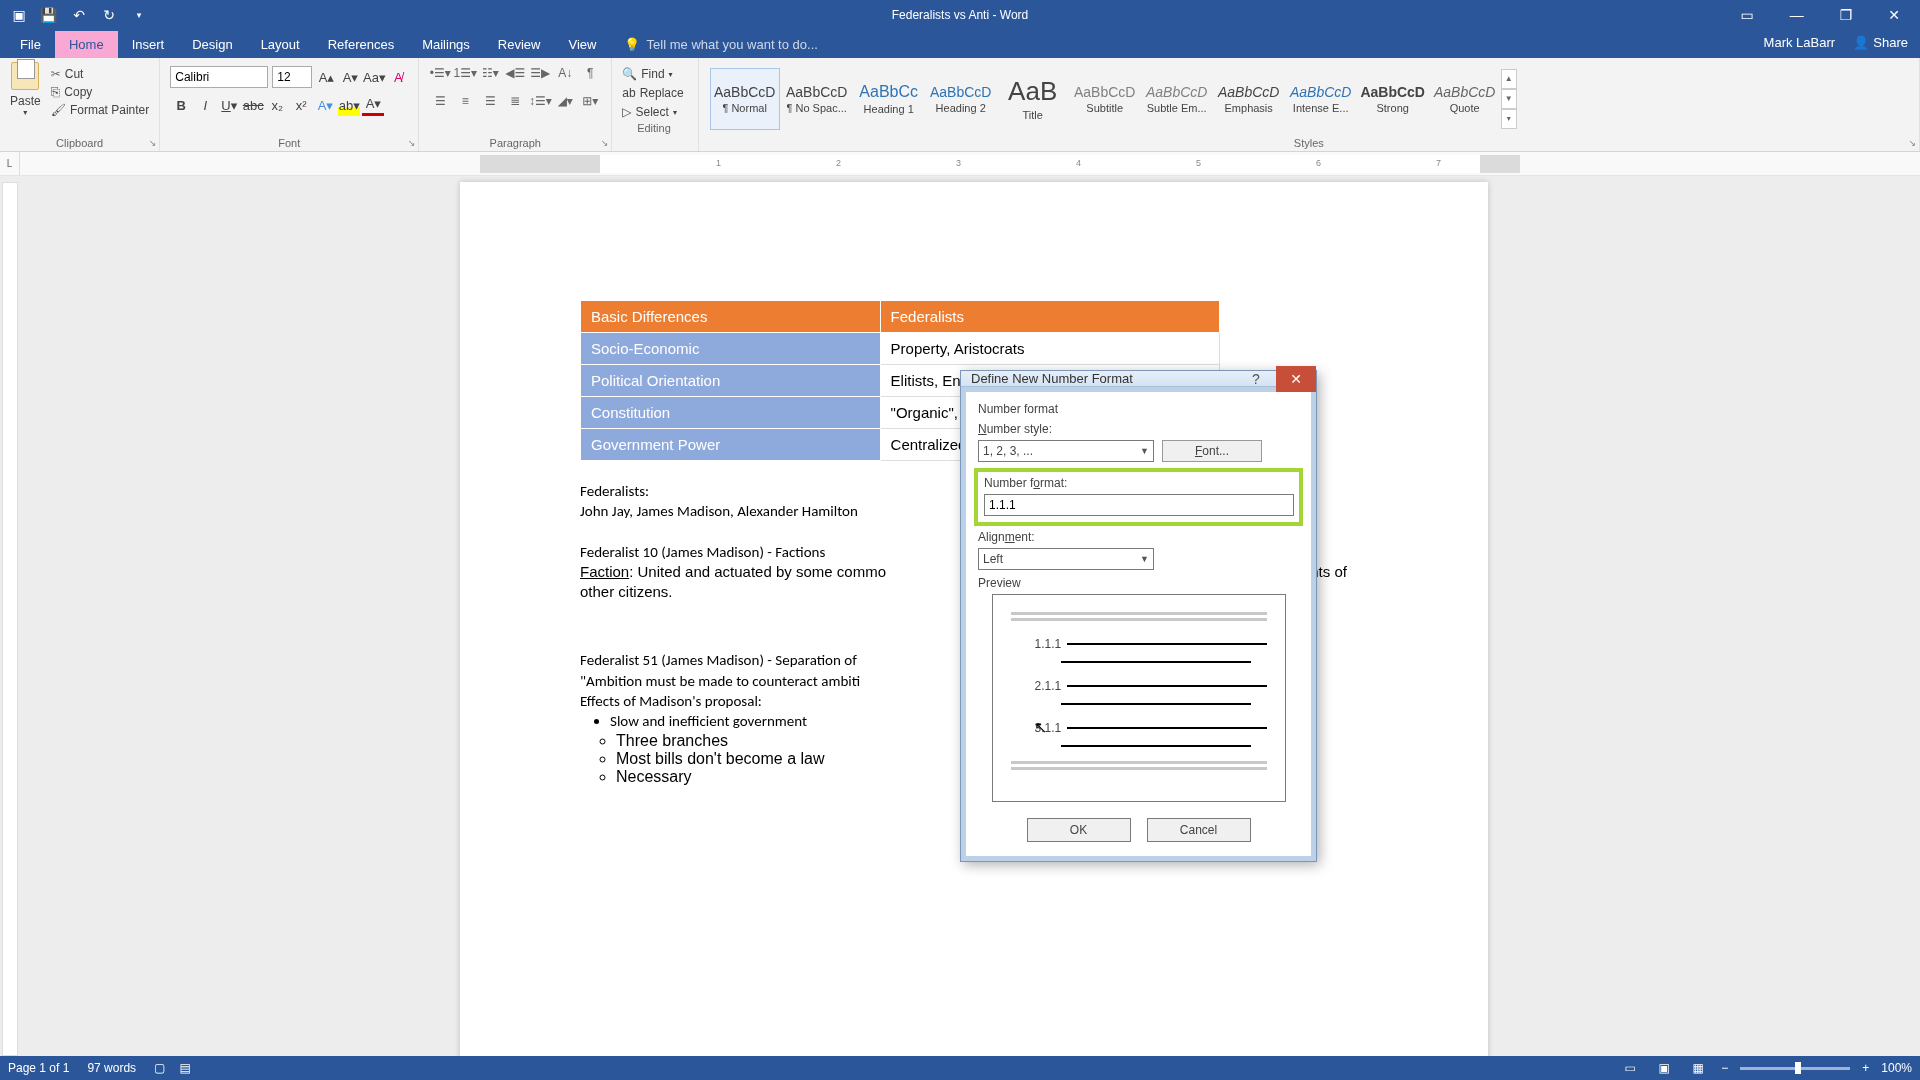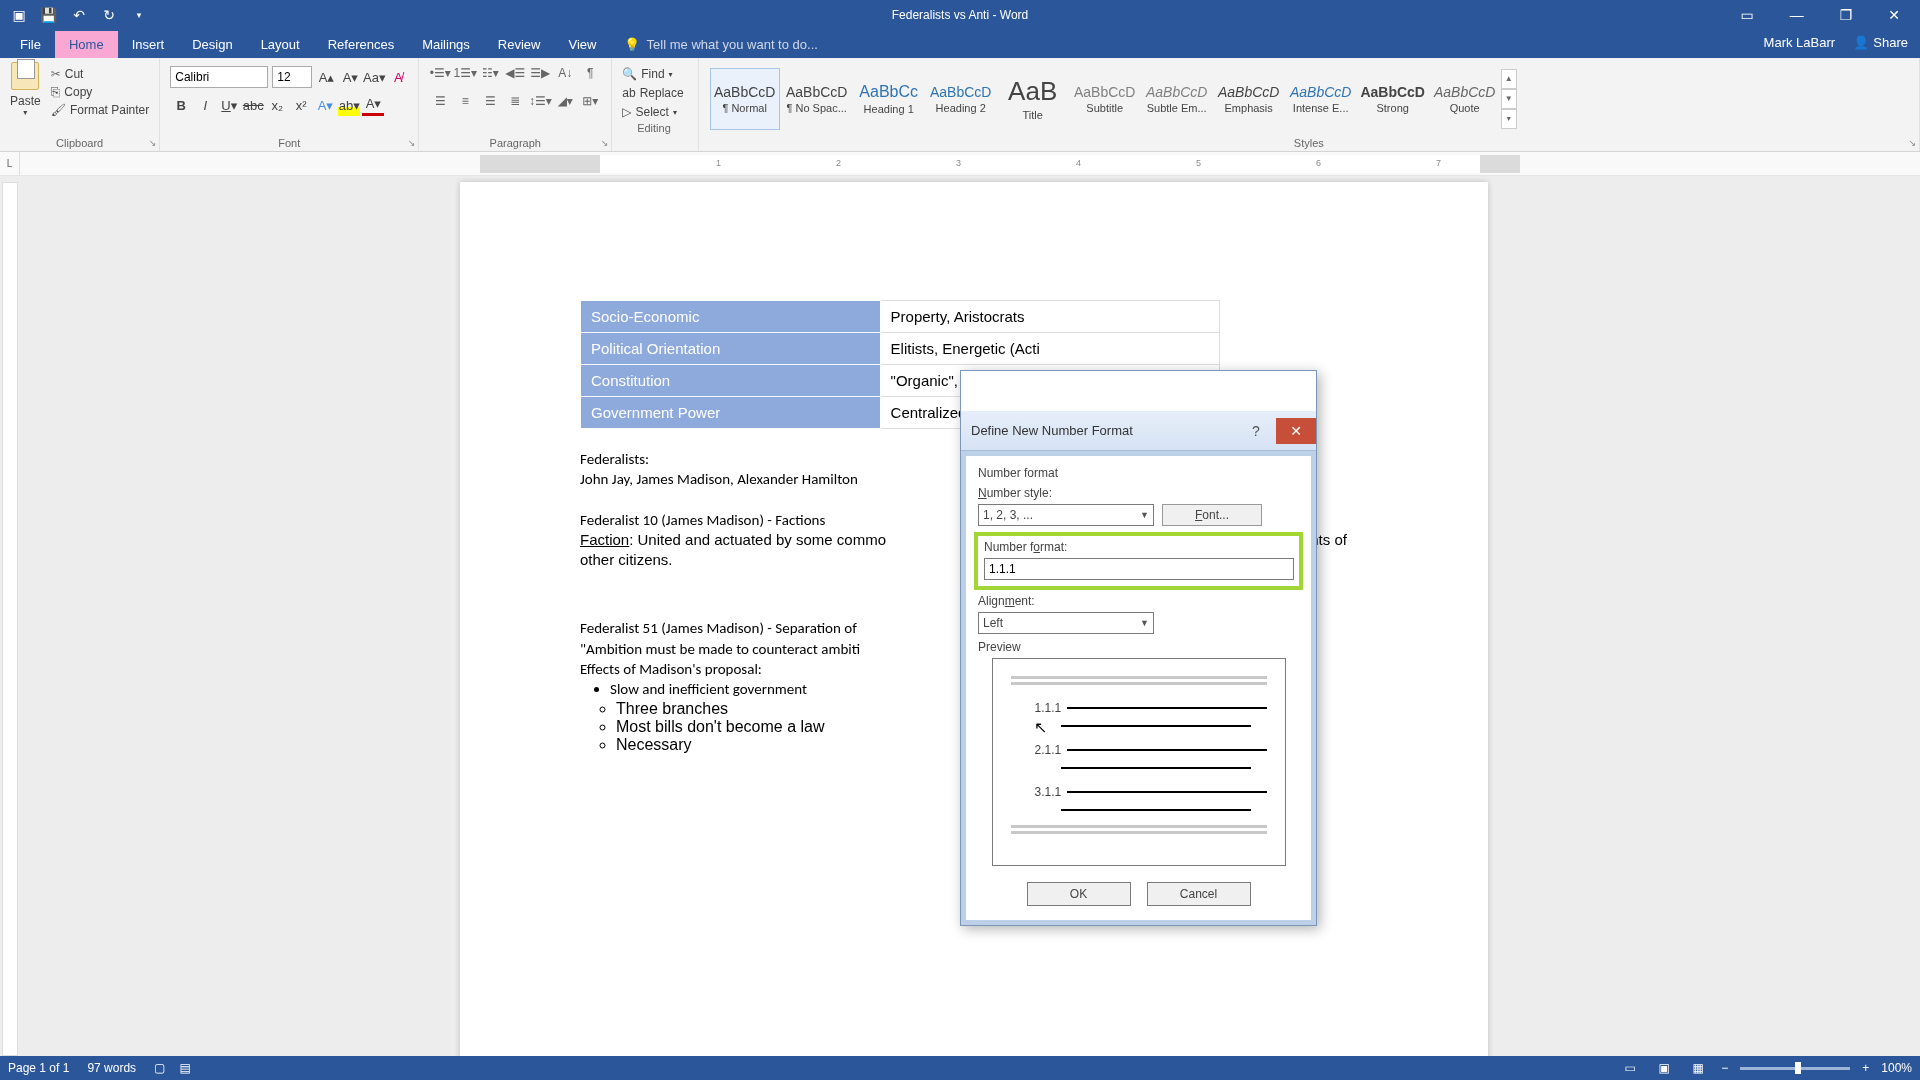--- a/index.html
+++ b/index.html
@@ -92,21 +92,21 @@
 
 .status-bar { position: absolute; bottom: 0; left: 0; right: 0; height: 24px; background: #2b579a; color: #fff; display: flex; align-items: center; font-size: 12px; padding: 0 8px; }
 .status-bar .right { margin-left: auto; display: flex; align-items: center; gap: 12px; }
 .zoom-slider { width: 110px; height: 3px; background: #9db4d6; position: relative; }
 .zoom-slider::after { content: ''; position: absolute; width: 6px; height: 12px; background: #fff; top: -5px; left: 50%; }
 .view-btn { width: 22px; height: 18px; display:flex; align-items:center; justify-content:center; font-size:12px;}
 
 
 .dialog { position: absolute; left: 960px; top: 370px; width: 357px; background: #fff; border: 1px solid #7a97b8; box-shadow: 3px 3px 12px rgba(0,0,0,0.3); z-index: 100; }
 .dialog-outer { border: 5px solid #bcd0e8; }
-.dialog-title { height: 40px; background: linear-gradient(#e6eef9, #d6e3f4); display: flex; align-items: center; padding-left: 10px; font-size: 13px; color: #333; border-bottom: 1px solid #a9bfd9; margin-top: 40px; }
+.dialog-title { height: 16px; background: linear-gradient(#e6eef9, #d6e3f4); display: flex; align-items: center; padding-left: 10px; font-size: 13px; color: #333; border-bottom: 1px solid #a9bfd9; }
 .dialog-title .dialog-controls { margin-left: auto; display: flex; }
 .dialog-title .dialog-controls span { width: 40px; height: 26px; display: flex; align-items: center; justify-content: center; }
 .dialog-title .dlg-close { background: #c74f3a; color: #fff; font-size: 14px; }
 .dialog-title .dlg-help { color: #555; font-size: 14px; }
 .dialog-body { padding: 10px 12px 14px 12px; font-size: 12px; color: #444; }
 .dlg-section { margin-bottom: 6px; }
 .dlg-label { font-size: 12px; margin-bottom: 4px; }
 .dlg-row { display: flex; gap: 8px; align-items: center; margin-bottom: 6px; }
 .dlg-select { border: 1px solid #7a7a7a; height: 22px; width: 176px; font-size: 12px; padding: 0 4px; background: #fff; display:flex; align-items:center; justify-content:space-between; }
 .dlg-select .arrow { font-size: 9px; color: #555; }
@@ -345,20 +345,24 @@
     </div>
     <div class="ruler-margin" style="width:40px;"></div>
   </div>
 </div>
 
 <div class="doc-area">
   <div class="vruler"></div>
   <div class="page">
     <table class="doc-table">
       <tbody>
+          <tr>
+        <th>Basic Differences</th>
+        <th>Federalists</th>
+      </tr>
       <tr>
             <td class="rowhead">Socio-Economic</td>
             <td>Property, Aristocrats</td>
           </tr>
       <tr>
             <td class="rowhead">Political Orientation</td>
             <td>Elitists, Energetic (Acti</td>
           </tr>
       <tr>
             <td class="rowhead">Constitution</td>

